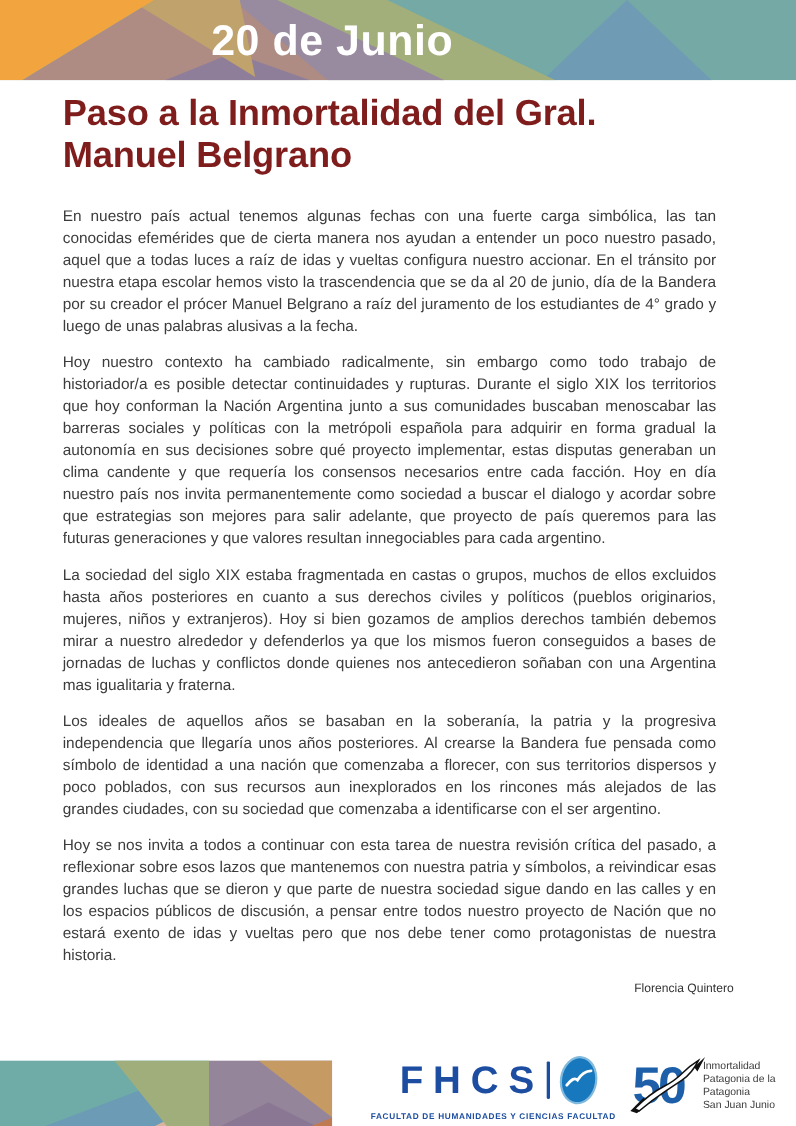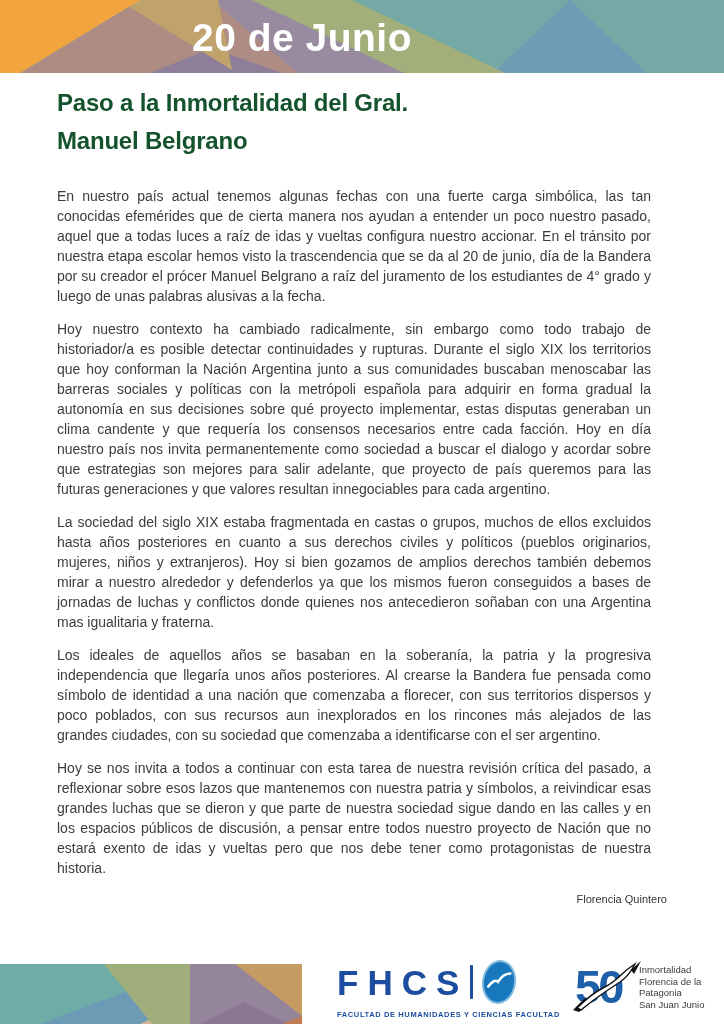--- a/index.html
+++ b/index.html
@@ -24,22 +24,22 @@
     color: #ffffff; font-size: 39px; font-weight: bold;
     letter-spacing: 0.5px;
   }
 
   
   .content {
     position: absolute; top: 84px; left: 57px; width: 610px;
   }
   h1.article-title {
     margin: 0 0 26px 0;
-    font-size: 24px; line-height: 38px;
-    font-weight: bold; color: #14532d;
+    font-size: 33px; line-height: 38px;
+    font-weight: bold; color: #7f1d1d;
     letter-spacing: -0.2px;
   }
   .content p {
     margin: 0 16px 13px 0;
     font-size: 14px; line-height: 20px;
     color: #3c3c3c;
     text-align: justify;
   }
   .author {
     margin-top: 15px;
@@ -51,21 +51,21 @@
   .footer-art {
     position: absolute; left: 0; top: 964px;
     width: 302px; height: 60px;
   }
   .footer-art svg { display: block; }
 
   .fhcs {
     position: absolute; left: 337px; top: 959px;
     width: 232px; height: 62px;
   }
-  .fhcs-row { display: flex; align-items: center; height: 46px; }
+  .fhcs-row { display: flex; align-items: center; height: 46px; justify-content: center; }
   .fhcs-acronym {
     font-size: 35px; font-weight: bold; color: #1c4da0;
     letter-spacing: 9px; line-height: 1;
   }
   .fhcs-divider {
     width: 3px; height: 34px; background: #1c4da0;
     margin: 0 9px 0 2px; border-radius: 1px;
   }
   .fhcs-oval {
     width: 34px; height: 44px;
@@ -161,19 +161,19 @@
     <div class="univ-50">
       <div class="univ-50-digits">50</div>
       <svg width="76" height="54" viewBox="0 0 76 54">
         <polygon points="4,50 16,38 21,43 10,52" fill="#111111"></polygon>
         <path d="M8,48 Q22,34 34,28 Q44,23 52,15 Q58,9 66,4 Q60,16 51,22 Q42,28 36,32 Q24,40 12,50 Z" fill="#ffffff" stroke="#111111" stroke-width="1.4"></path>
         <polygon points="62,10 72,1 65,14" fill="#111111"></polygon>
       </svg>
     </div>
     <div class="univ-name">
       <div>Inmortalidad</div>
-      <div>Florencia de la</div>
+      <div>Patagonia de la</div>
       <div>Patagonia</div>
       <div>San Juan Junio</div>
     </div>
   </div>
 
 </div>
 
 </body></html>

